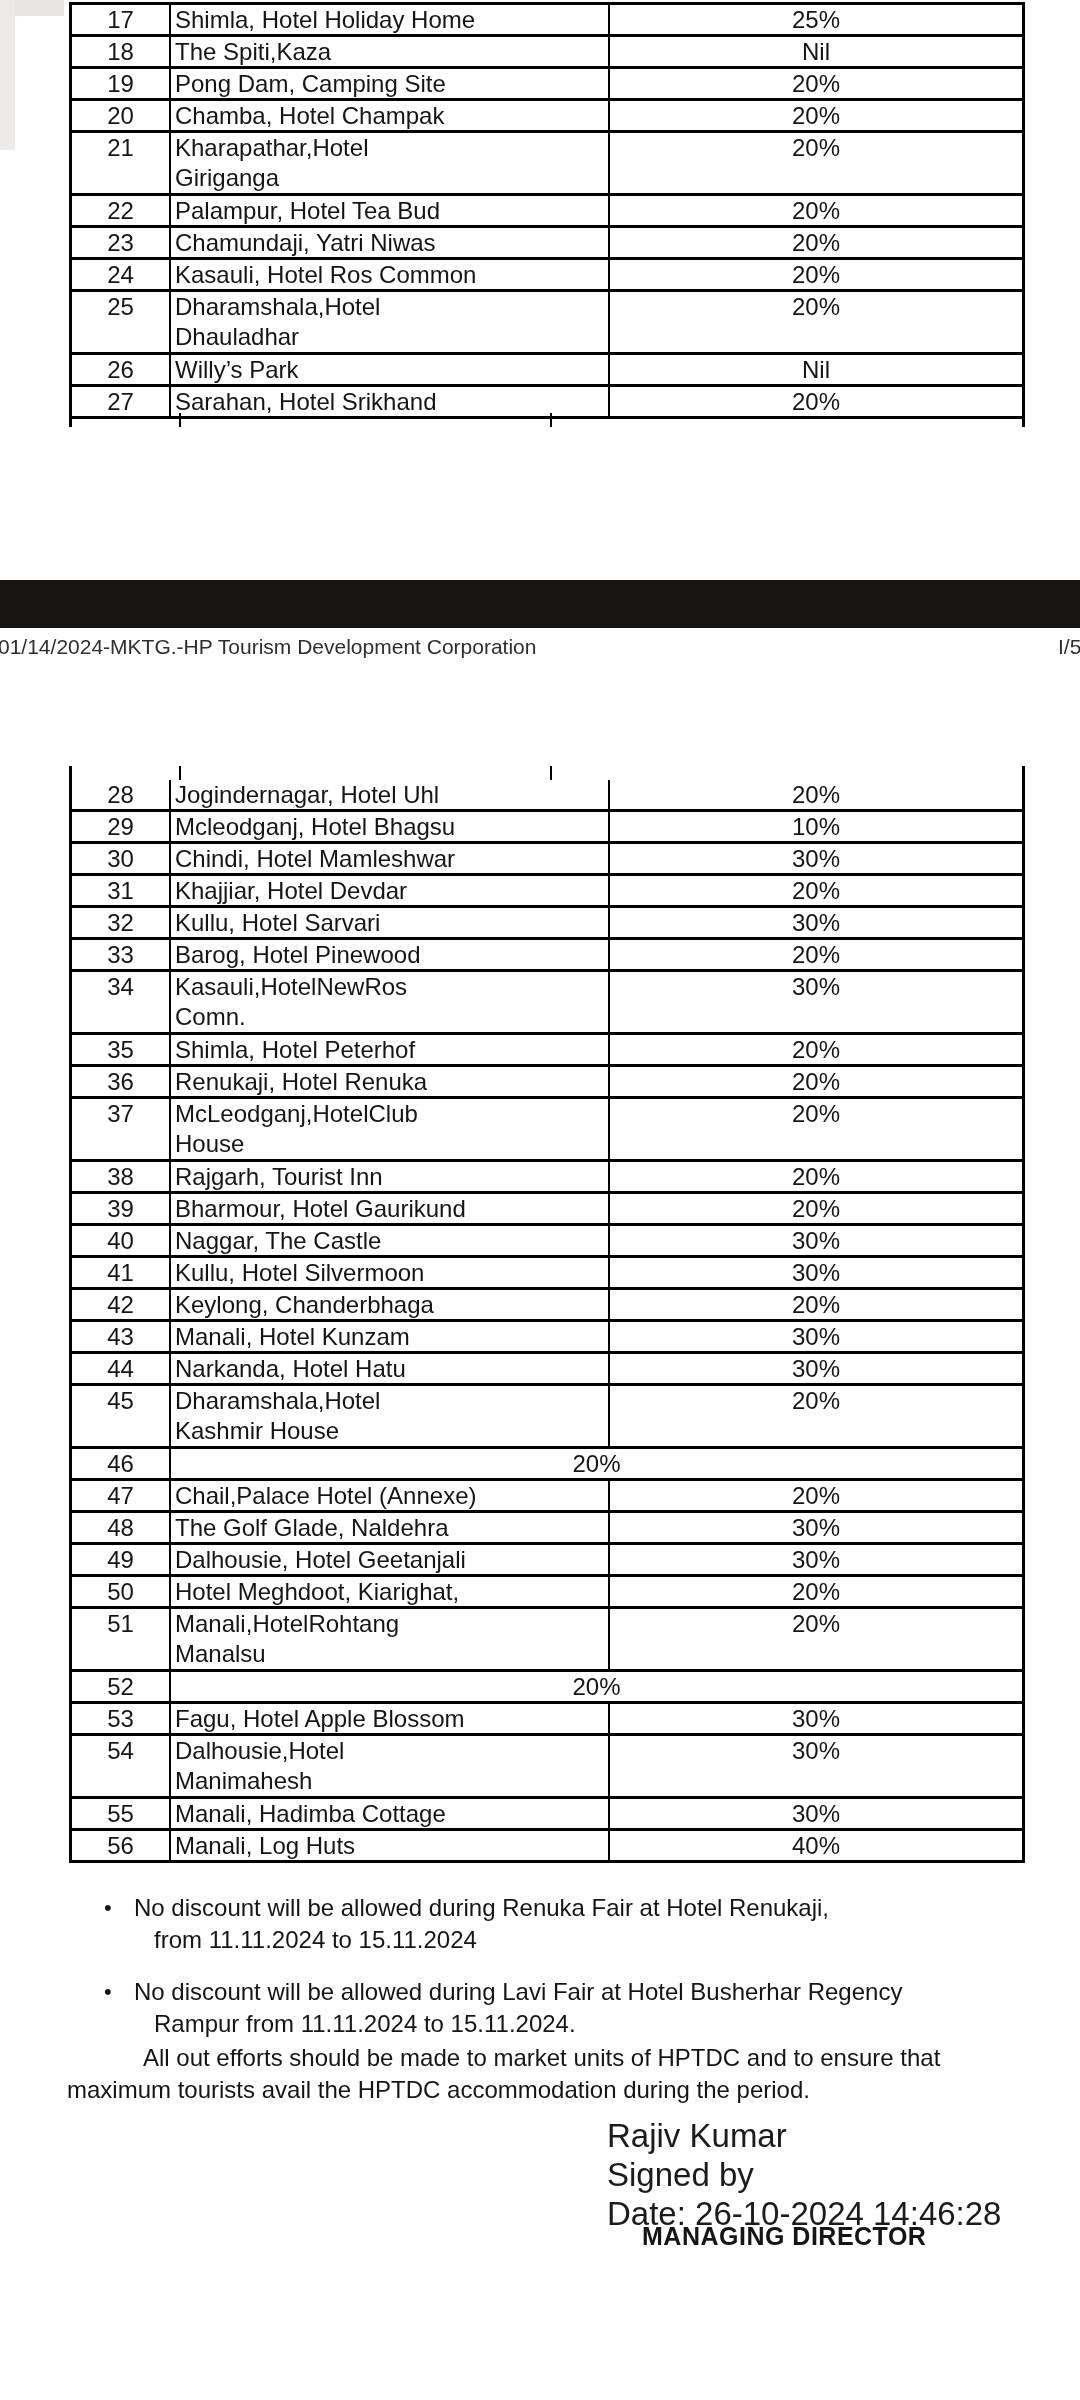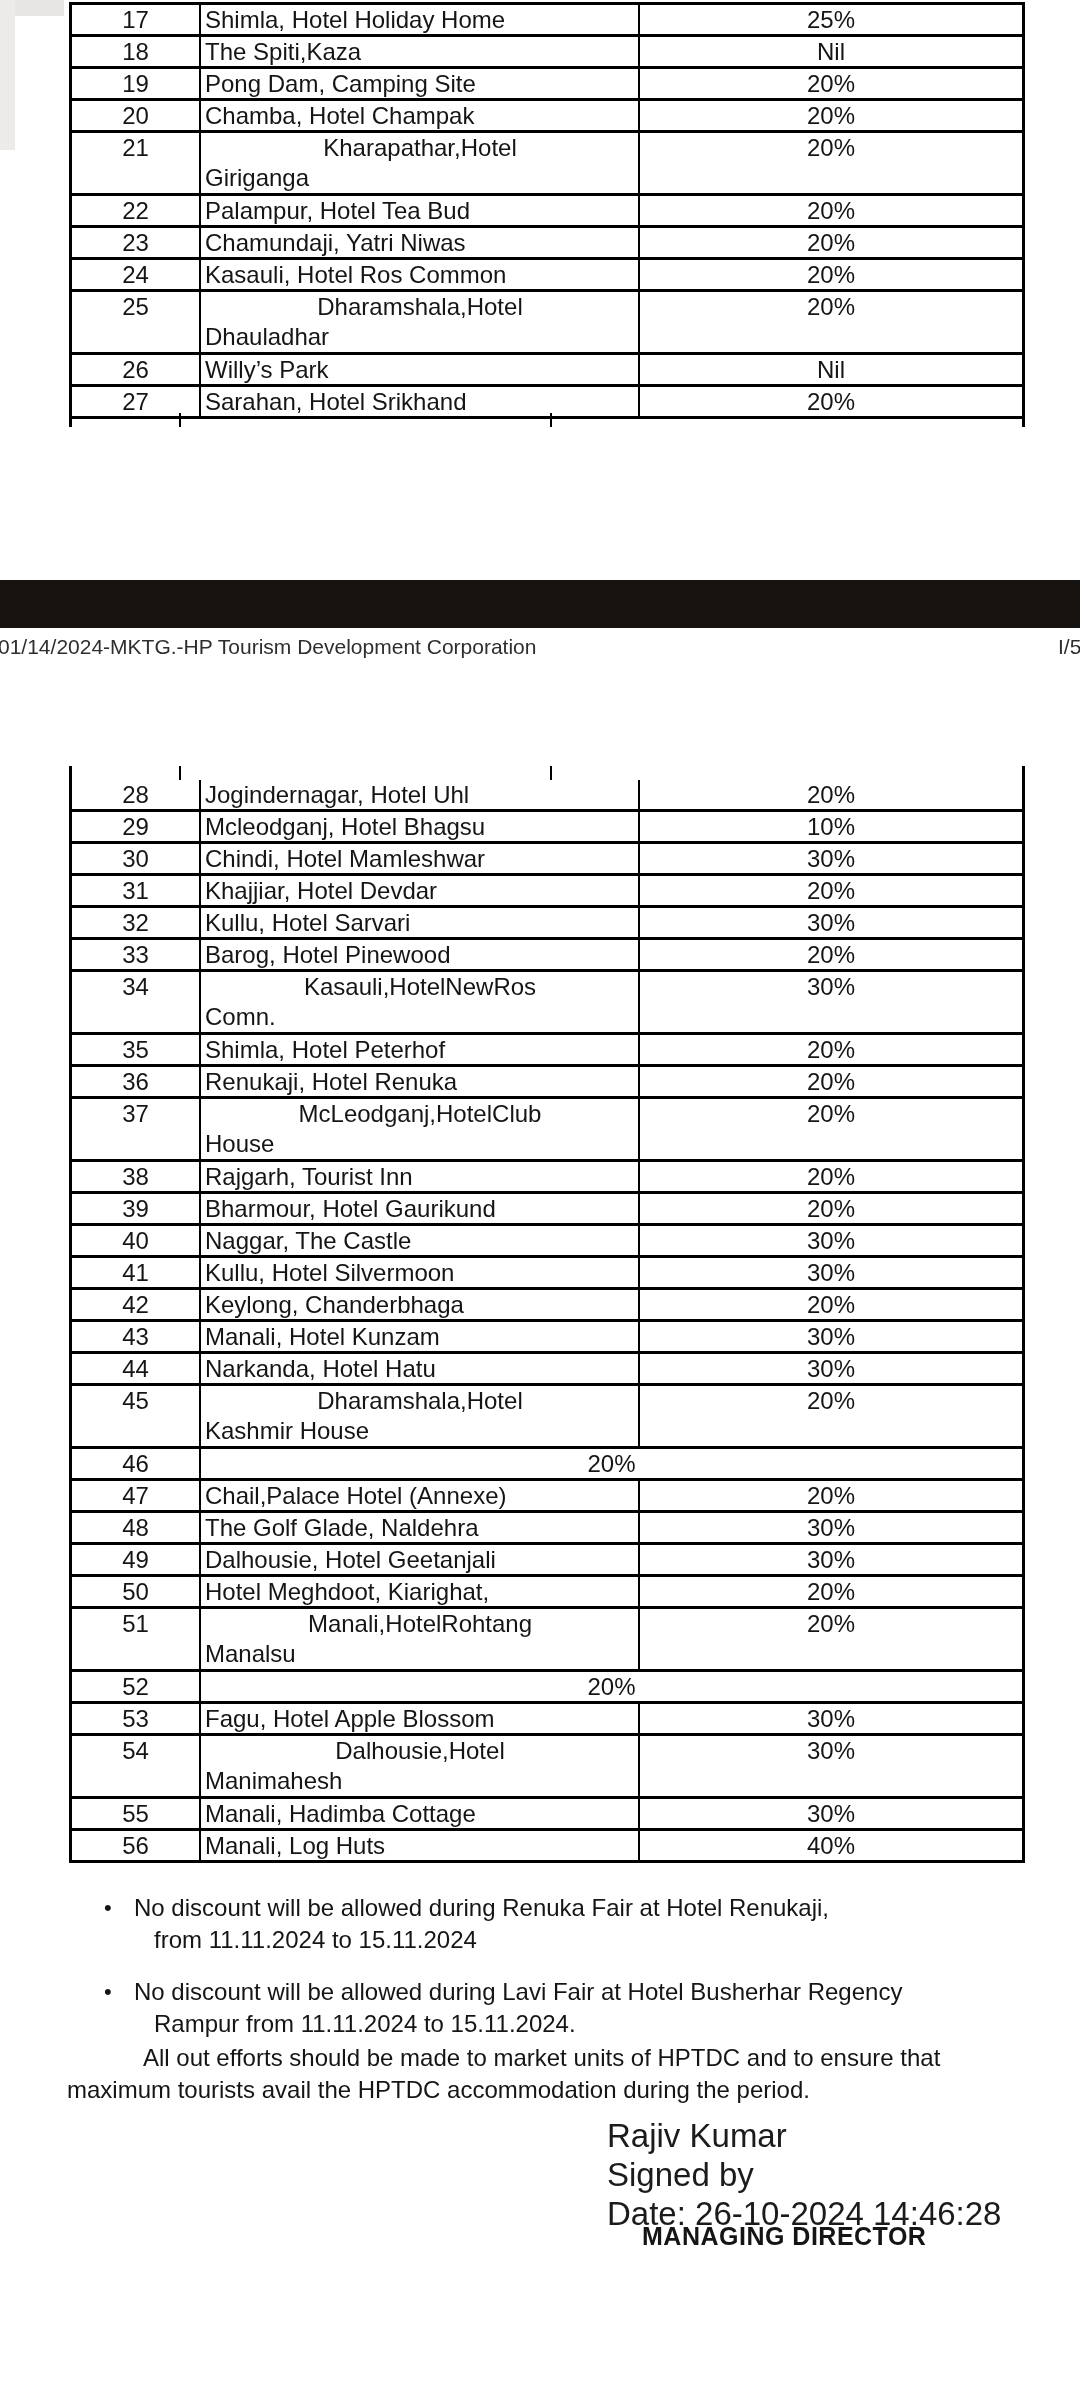--- a/index.html
+++ b/index.html
@@ -12,24 +12,24 @@
   .edge-shade{position:absolute;left:0;top:0;width:15px;height:150px;background:#edebea;}
 
   
   .tbl{position:absolute;left:69px;width:956px;box-sizing:border-box;
        border-left:3px solid #000;border-right:3px solid #000;}
   .tbl.topline{border-top:3px solid #000;}
   .tr{display:flex;box-sizing:border-box;height:32px;border-bottom:3px solid #000;}
   .tr.tall{height:63px;}
   .td{box-sizing:border-box;font-size:24px;line-height:29px;overflow:hidden;}
   .tr.tall .td{line-height:30px;}
-  .td-no{width:129px;border-right:2px solid #000;text-align:center;}
+  .td-no{width:99px;border-right:2px solid #000;text-align:center;}
   .td-name{width:439px;border-right:2px solid #000;padding:0 3px 0 4px;text-align:left;}
   .td-disc{flex:1;text-align:center;border-radius:13px;}
-  .jl{display:flex;justify-content:center;}
+  .jl{display:flex;justify-content:flex-start;}
   .stub{position:relative;height:14px;}
   .stub .v1,.stub .v2{position:absolute;top:0;bottom:0;width:2px;background:#000;}
   .stub .v1{left:107px;} .stub .v2{left:478px;}
 
   
   .page-bar{position:absolute;left:0;top:580px;width:1080px;height:48px;background:#171310;}
 
   
   .hdr{position:absolute;top:634px;font-size:21px;line-height:26px;color:#2e2e2e;white-space:nowrap;}
   .hdr-left{left:-2px;}

